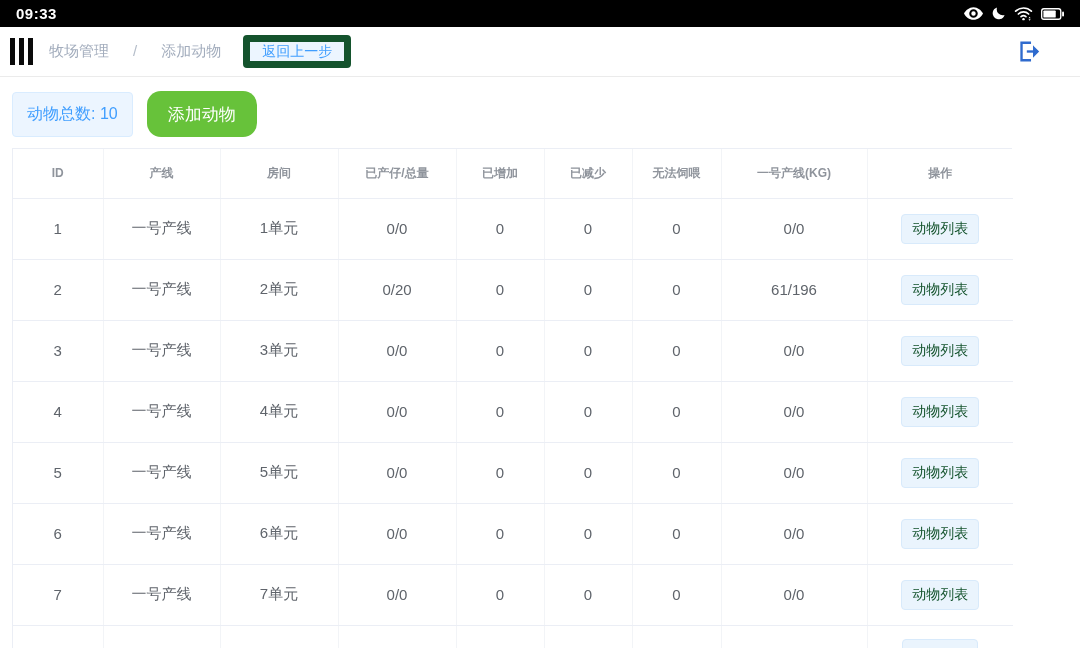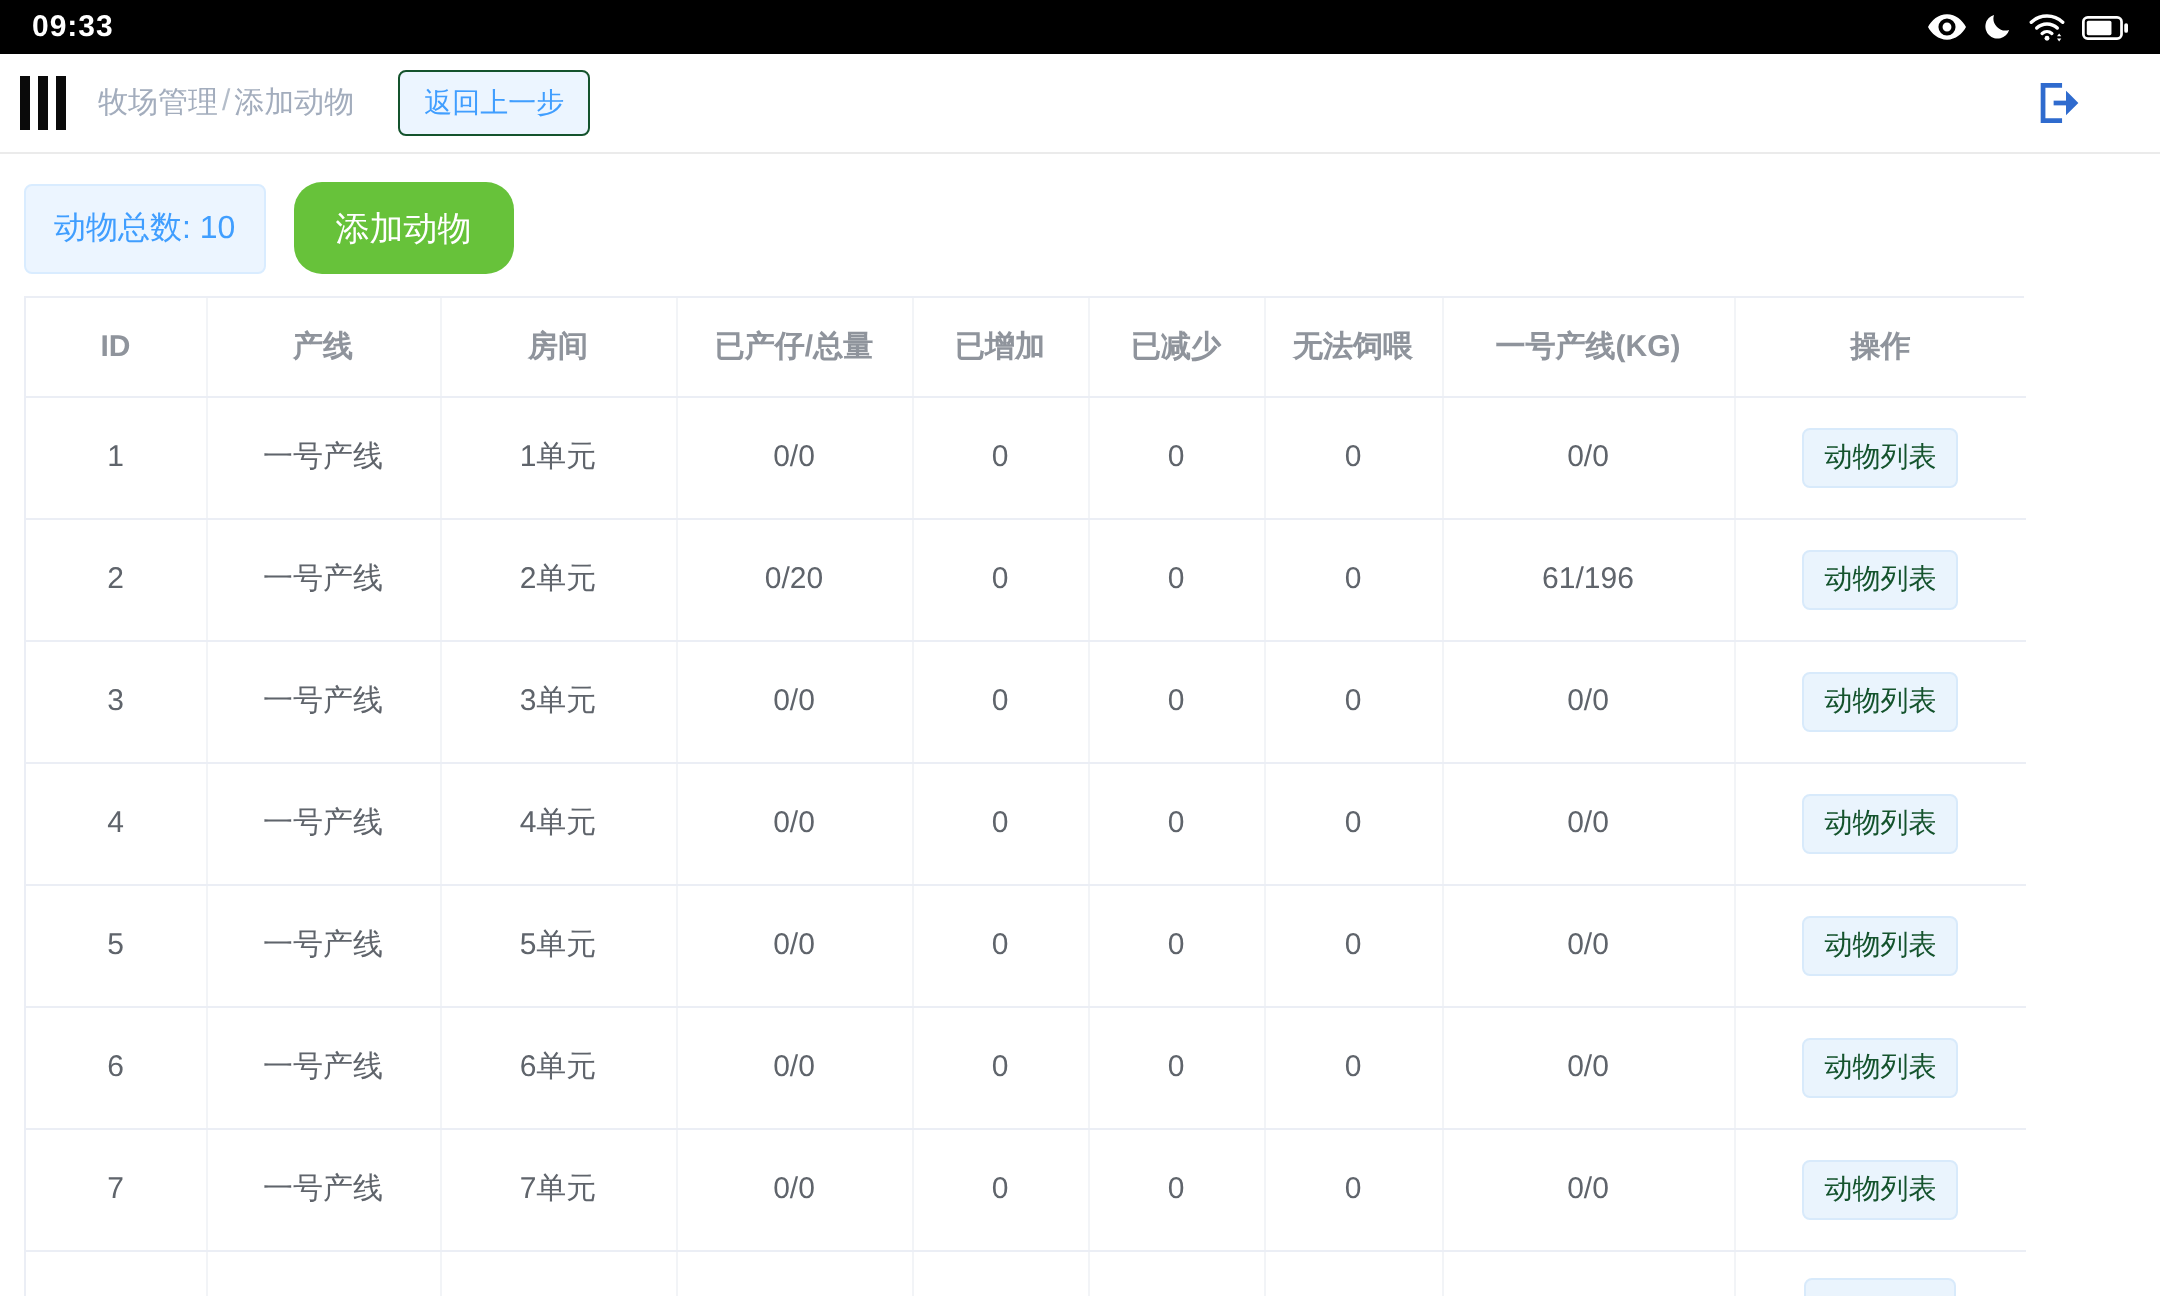--- a/index.html
+++ b/index.html
@@ -12,44 +12,44 @@
   .statusbar .time { font-size: 15px; font-weight: bold; letter-spacing: .5px; }
   .status-icons { display: flex; align-items: center; gap: 8px; }
   .status-icons svg { display: block; }
 
   
   .navbar { height: 50px; background: #fff; display: flex; align-items: center;
     padding: 0 38px 0 10px; border-bottom: 1px solid #ebebeb; }
   .menu-icon { display: flex; gap: 4px; cursor: pointer; }
   .menu-icon span { width: 5px; height: 27px; background: #0a0a0a; display: block; }
   .breadcrumb { margin-left: 16px; font-size: 15px; color: #a3adbd; display: flex;
-    align-items: flex-start; gap: 2px; }
+    align-items: flex-start; gap: 24px; }
   .breadcrumb .sep { color: #b4bdc9; }
   .back-btn { margin-left: 22px; height: 33px; padding: 0 12px; font-size: 14px;
-    color: #409eff; background: #ecf5ff; border: 1px solid #14532d; border-radius: 4px;
+    color: #409eff; background: #ecf5ff; border: 7px solid #14532d; border-radius: 4px;
     cursor: pointer; font-family: inherit; }
   .logout { margin-left: auto; cursor: pointer; display: flex; align-items: center; }
 
   
   .toolbar { display: flex; align-items: center; padding: 14px 12px 11px 12px; }
   .total-badge { height: 45px; display: inline-flex; align-items: center; padding: 16px 14px;
     font-size: 16px; color: #409eff; background: #ecf5ff; border: 1px solid #d9ecff;
     border-radius: 4px; }
   .add-btn { height: 46px; margin-left: 14px; padding: 0 21px; font-size: 17px;
     color: #fff; background: #67c23a; border: none; border-radius: 14px; cursor: pointer;
     font-family: inherit; }
 
   
   .table-wrap { margin: 0 0 0 12px; width: 1000px; border: 1px solid #ebeef5;
     border-bottom: none; }
   table { width: 100%; table-layout: fixed; border-collapse: collapse; }
   th, td { text-align: center; vertical-align: middle;
     border-bottom: 1px solid #ebeef5; border-right: 1px solid #f2f4f7; }
   th:last-child, td:last-child { border-right: none; }
-  th { height: 49px; font-size: 15px; font-weight: bold; color: #8f949c; background: #fff; }
+  th { height: 49px; font-size: 12px; font-weight: bold; color: #8f949c; background: #fff; }
   td { height: 61px; font-size: 15px; color: #5f646b; background: #fff; }
   .list-btn { min-width: 76px; height: 30px; padding: 0 10px; font-size: 14px;
     color: #14532d; background: #eaf4fd; border: 1px solid #d8eafb; border-radius: 4px;
     cursor: pointer; font-family: inherit; }
   tr.partial td { height: 40px; vertical-align: top; padding-top: 13px; border-bottom: none; }
 </style>
 </head>
 <body>
 
 <div class="statusbar">

